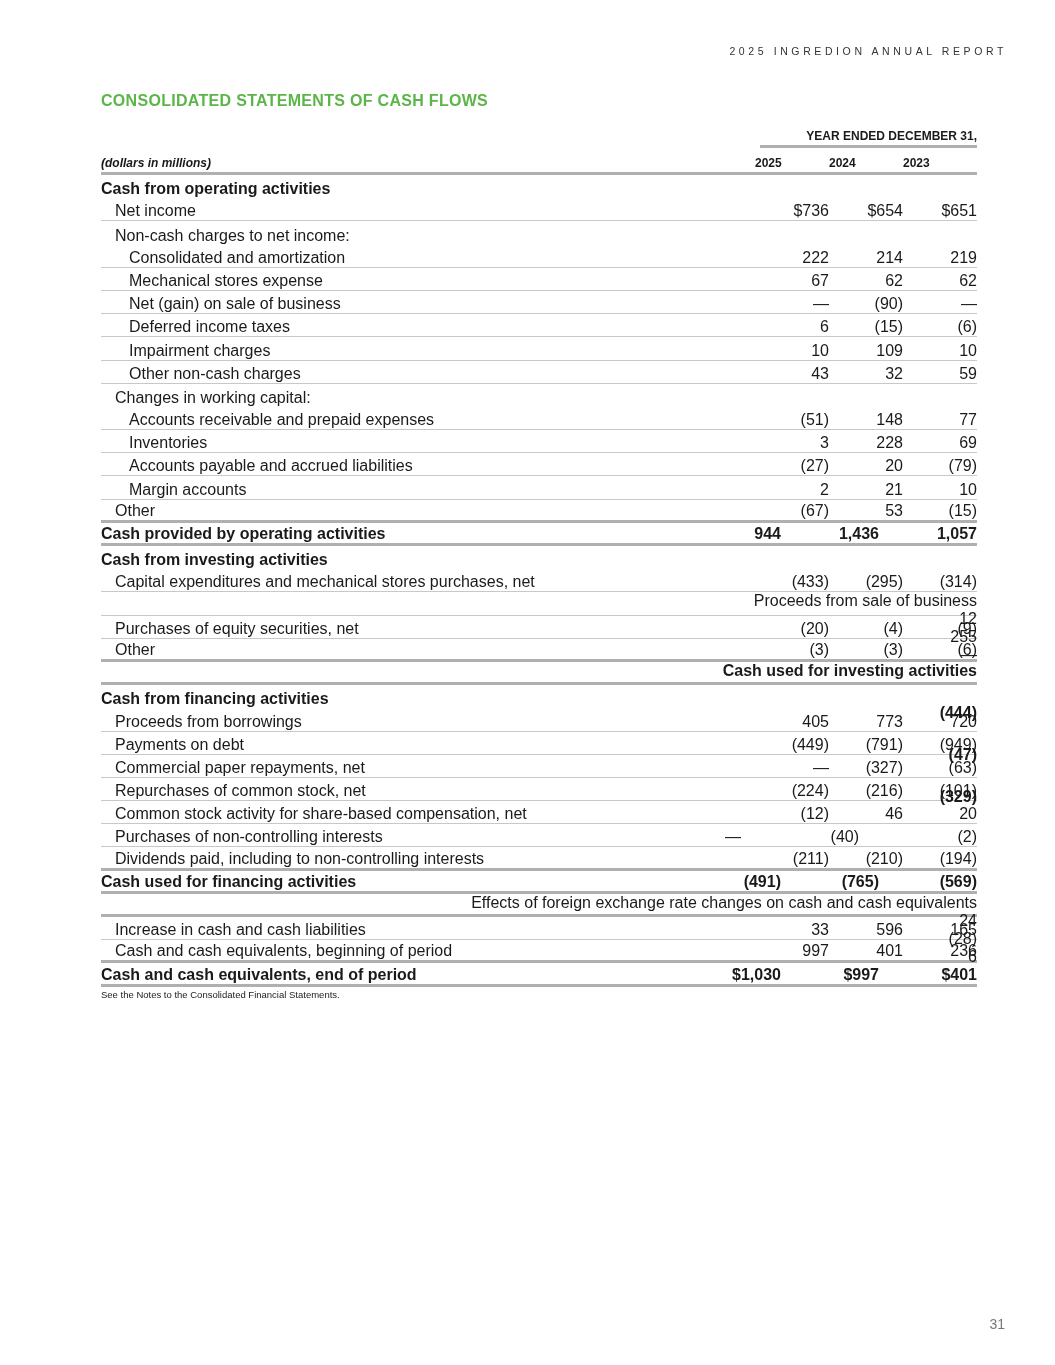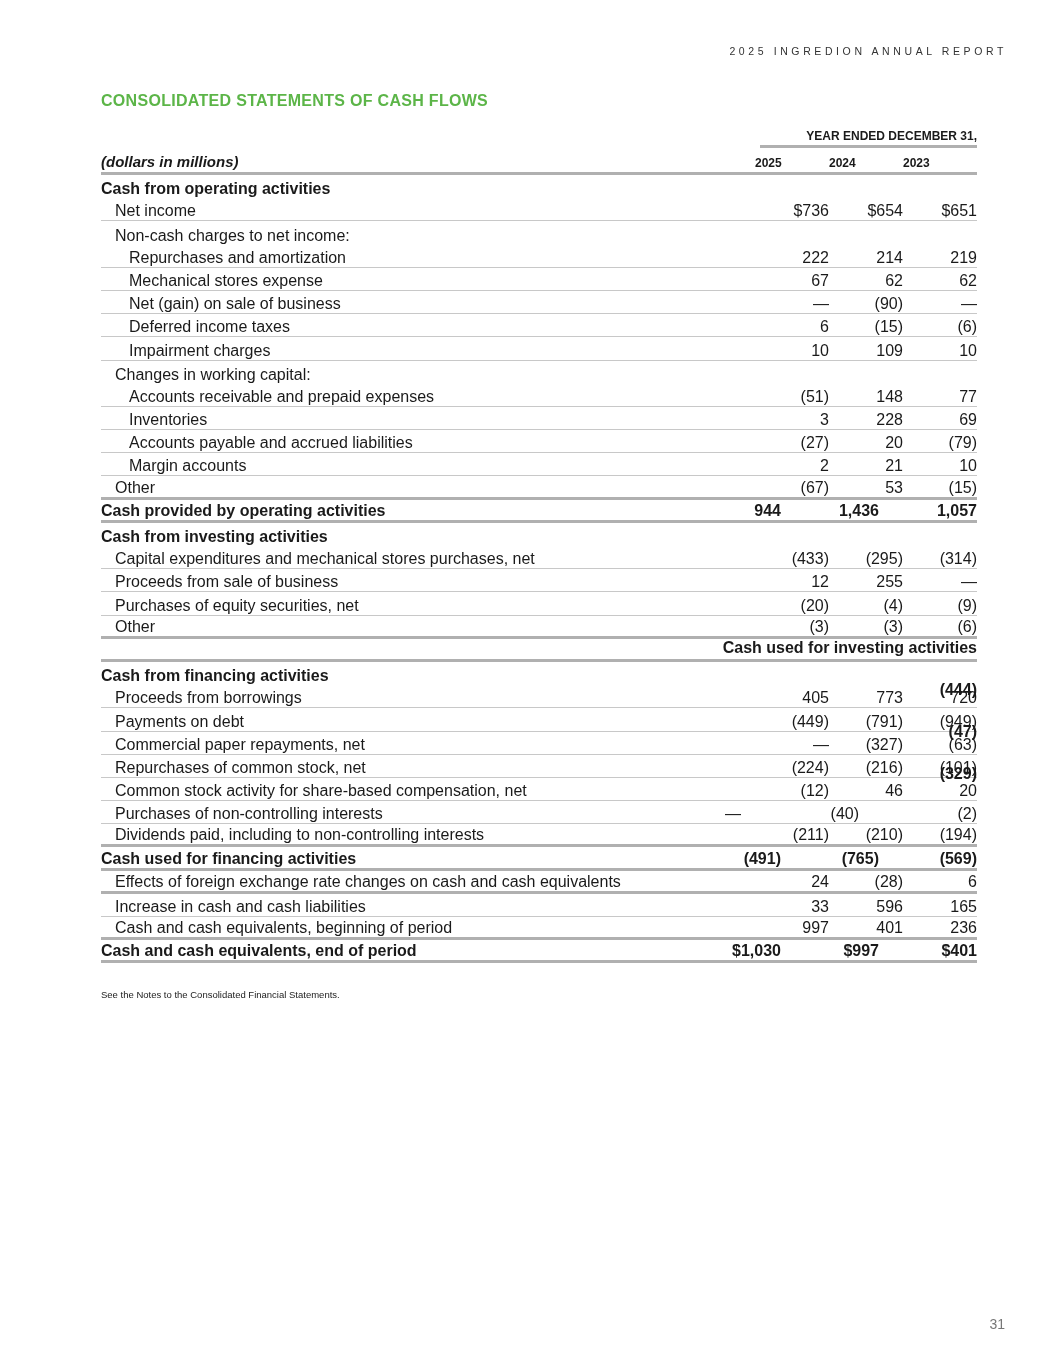--- a/index.html
+++ b/index.html
@@ -4,21 +4,21 @@
 <style>
   html, body { margin:0; padding:0; background:#ffffff; }
   body { width:1055px; height:1365px; position:relative; font-family:"Liberation Sans", "DejaVu Sans", sans-serif; color:#1a1a1a; }
   .running-head { position:absolute; top:45px; right:48px; font-size:10.5px; letter-spacing:3.6px; color:#333; }
   .title { position:absolute; top:92px; left:101px; font-size:16px; font-weight:bold; color:#5cb548; letter-spacing:0.3px; }
   .table-wrap { position:absolute; top:126px; left:101px; width:876px; }
   .yr-head { position:relative; height:20px; }
   .yr-head .yr-label { position:absolute; right:0; top:3px; font-size:12px; font-weight:bold; }
   .yr-head .yr-rule { position:absolute; right:0; left:659px; bottom:-2px; border-bottom:3px solid #b0b0b0; }
   .col-head { display:flex; height:22px; align-items:flex-end; border-bottom:3px solid #b0b0b0; padding-bottom:2px; margin-top:2px; }
-  .col-head .units { flex:1; font-size:15px; font-style:italic; font-weight:bold;margin-top:48px; }
+  .col-head .units { flex:1; font-size:12px; font-style:italic; font-weight:bold;margin-top:48px; }
   .col-head .yr { width:74px; text-align:left; font-size:12px; font-weight:bold; }
   .row { display:flex; align-items:flex-end; height:23.2px; font-size:16px; box-sizing:border-box; }
   .row .label { flex:1; }
   .row .val { width:74px; text-align:right; }
   .row.indent1 .label { padding-left:14px; }
   .row.indent2 .label { padding-left:28px; }
   .row.section .label { font-weight:bold; }
   .row.total { font-weight:bold;gap:24px; }
   .footnote { position:absolute; top:989px; left:101px; font-size:9.5px; color:#222; }
   .page-num { position:absolute; top:1316px; right:50px; font-size:14px; color:#777; }
@@ -53,21 +53,21 @@
         <span class="val">$654</span>
         <span class="val">$651</span>
       </div>
       <div class="row indent1">
         <span class="label">Non-cash charges to net income:</span>
         <span class="val"></span>
         <span class="val"></span>
         <span class="val"></span>
       </div>
       <div class="row indent2" style="border-bottom: 1px solid rgb(200, 200, 200); margin-left: 0px;">
-        <span class="label">Repurchases and amortization</span>
+        <span class="label">Consolidated and amortization</span>
         <span class="val">222</span>
         <span class="val">214</span>
         <span class="val">219</span>
       </div>
       <div class="row indent2" style="border-bottom: 1px solid rgb(200, 200, 200); margin-left: 0px;">
         <span class="label">Mechanical stores expense</span>
         <span class="val">67</span>
         <span class="val">62</span>
         <span class="val">62</span>
       </div>
@@ -81,20 +81,26 @@
         <span class="label">Deferred income taxes</span>
         <span class="val">6</span>
         <span class="val">(15)</span>
         <span class="val">(6)</span>
       </div>
       <div class="row indent2" style="border-bottom: 1px solid rgb(200, 200, 200); margin-left: 0px;">
         <span class="label">Impairment charges</span>
         <span class="val">10</span>
         <span class="val">109</span>
         <span class="val">10</span>
+      </div>
+      <div class="row indent2" style="border-bottom: 1px solid rgb(200, 200, 200); margin-left: 0px;">
+        <span class="label">Other non-cash charges</span>
+        <span class="val">43</span>
+        <span class="val">32</span>
+        <span class="val">59</span>
       </div>
       <div class="row indent1">
         <span class="label">Changes in working capital:</span>
         <span class="val"></span>
         <span class="val"></span>
         <span class="val"></span>
       </div>
       <div class="row indent2" style="border-bottom: 1px solid rgb(200, 200, 200); margin-left: 0px;">
         <span class="label">Accounts receivable and prepaid expenses</span>
         <span class="val">(51)</span>
@@ -136,21 +142,21 @@
         <span class="val"></span>
         <span class="val"></span>
         <span class="val"></span>
       </div>
       <div class="row indent1" style="border-bottom: 1px solid rgb(200, 200, 200);">
         <span class="label">Capital expenditures and mechanical stores purchases, net</span>
         <span class="val">(433)</span>
         <span class="val">(295)</span>
         <span class="val">(314)</span>
       </div>
-      <div class="row indent1" style="border-bottom: 1px solid rgb(200, 200, 200);">
+      <div class="row indent1" style="border-bottom: 1px solid rgb(200, 200, 200); flex-direction: column;">
         <span class="label">Proceeds from sale of business</span>
         <span class="val">12</span>
         <span class="val">255</span>
         <span class="val">—</span>
       </div>
       <div class="row indent1" style="border-bottom: 1px solid rgb(200, 200, 200);">
         <span class="label">Purchases of equity securities, net</span>
         <span class="val">(20)</span>
         <span class="val">(4)</span>
         <span class="val">(9)</span>
@@ -214,21 +220,21 @@
         <span class="val">(211)</span>
         <span class="val">(210)</span>
         <span class="val">(194)</span>
       </div>
       <div class="row total" style="border-bottom: 3px solid rgb(176, 176, 176);">
         <span class="label">Cash used for financing activities</span>
         <span class="val">(491)</span>
         <span class="val">(765)</span>
         <span class="val">(569)</span>
       </div>
-      <div class="row indent1" style="border-bottom: 3px solid rgb(176, 176, 176);">
+      <div class="row indent1" style="border-bottom: 3px solid rgb(176, 176, 176); flex-direction: column;">
         <span class="label">Effects of foreign exchange rate changes on cash and cash equivalents</span>
         <span class="val">24</span>
         <span class="val">(28)</span>
         <span class="val">6</span>
       </div>
       <div class="row indent1" style="border-bottom: 1px solid rgb(200, 200, 200);">
         <span class="label">Increase in cash and cash liabilities</span>
         <span class="val">33</span>
         <span class="val">596</span>
         <span class="val">165</span>

